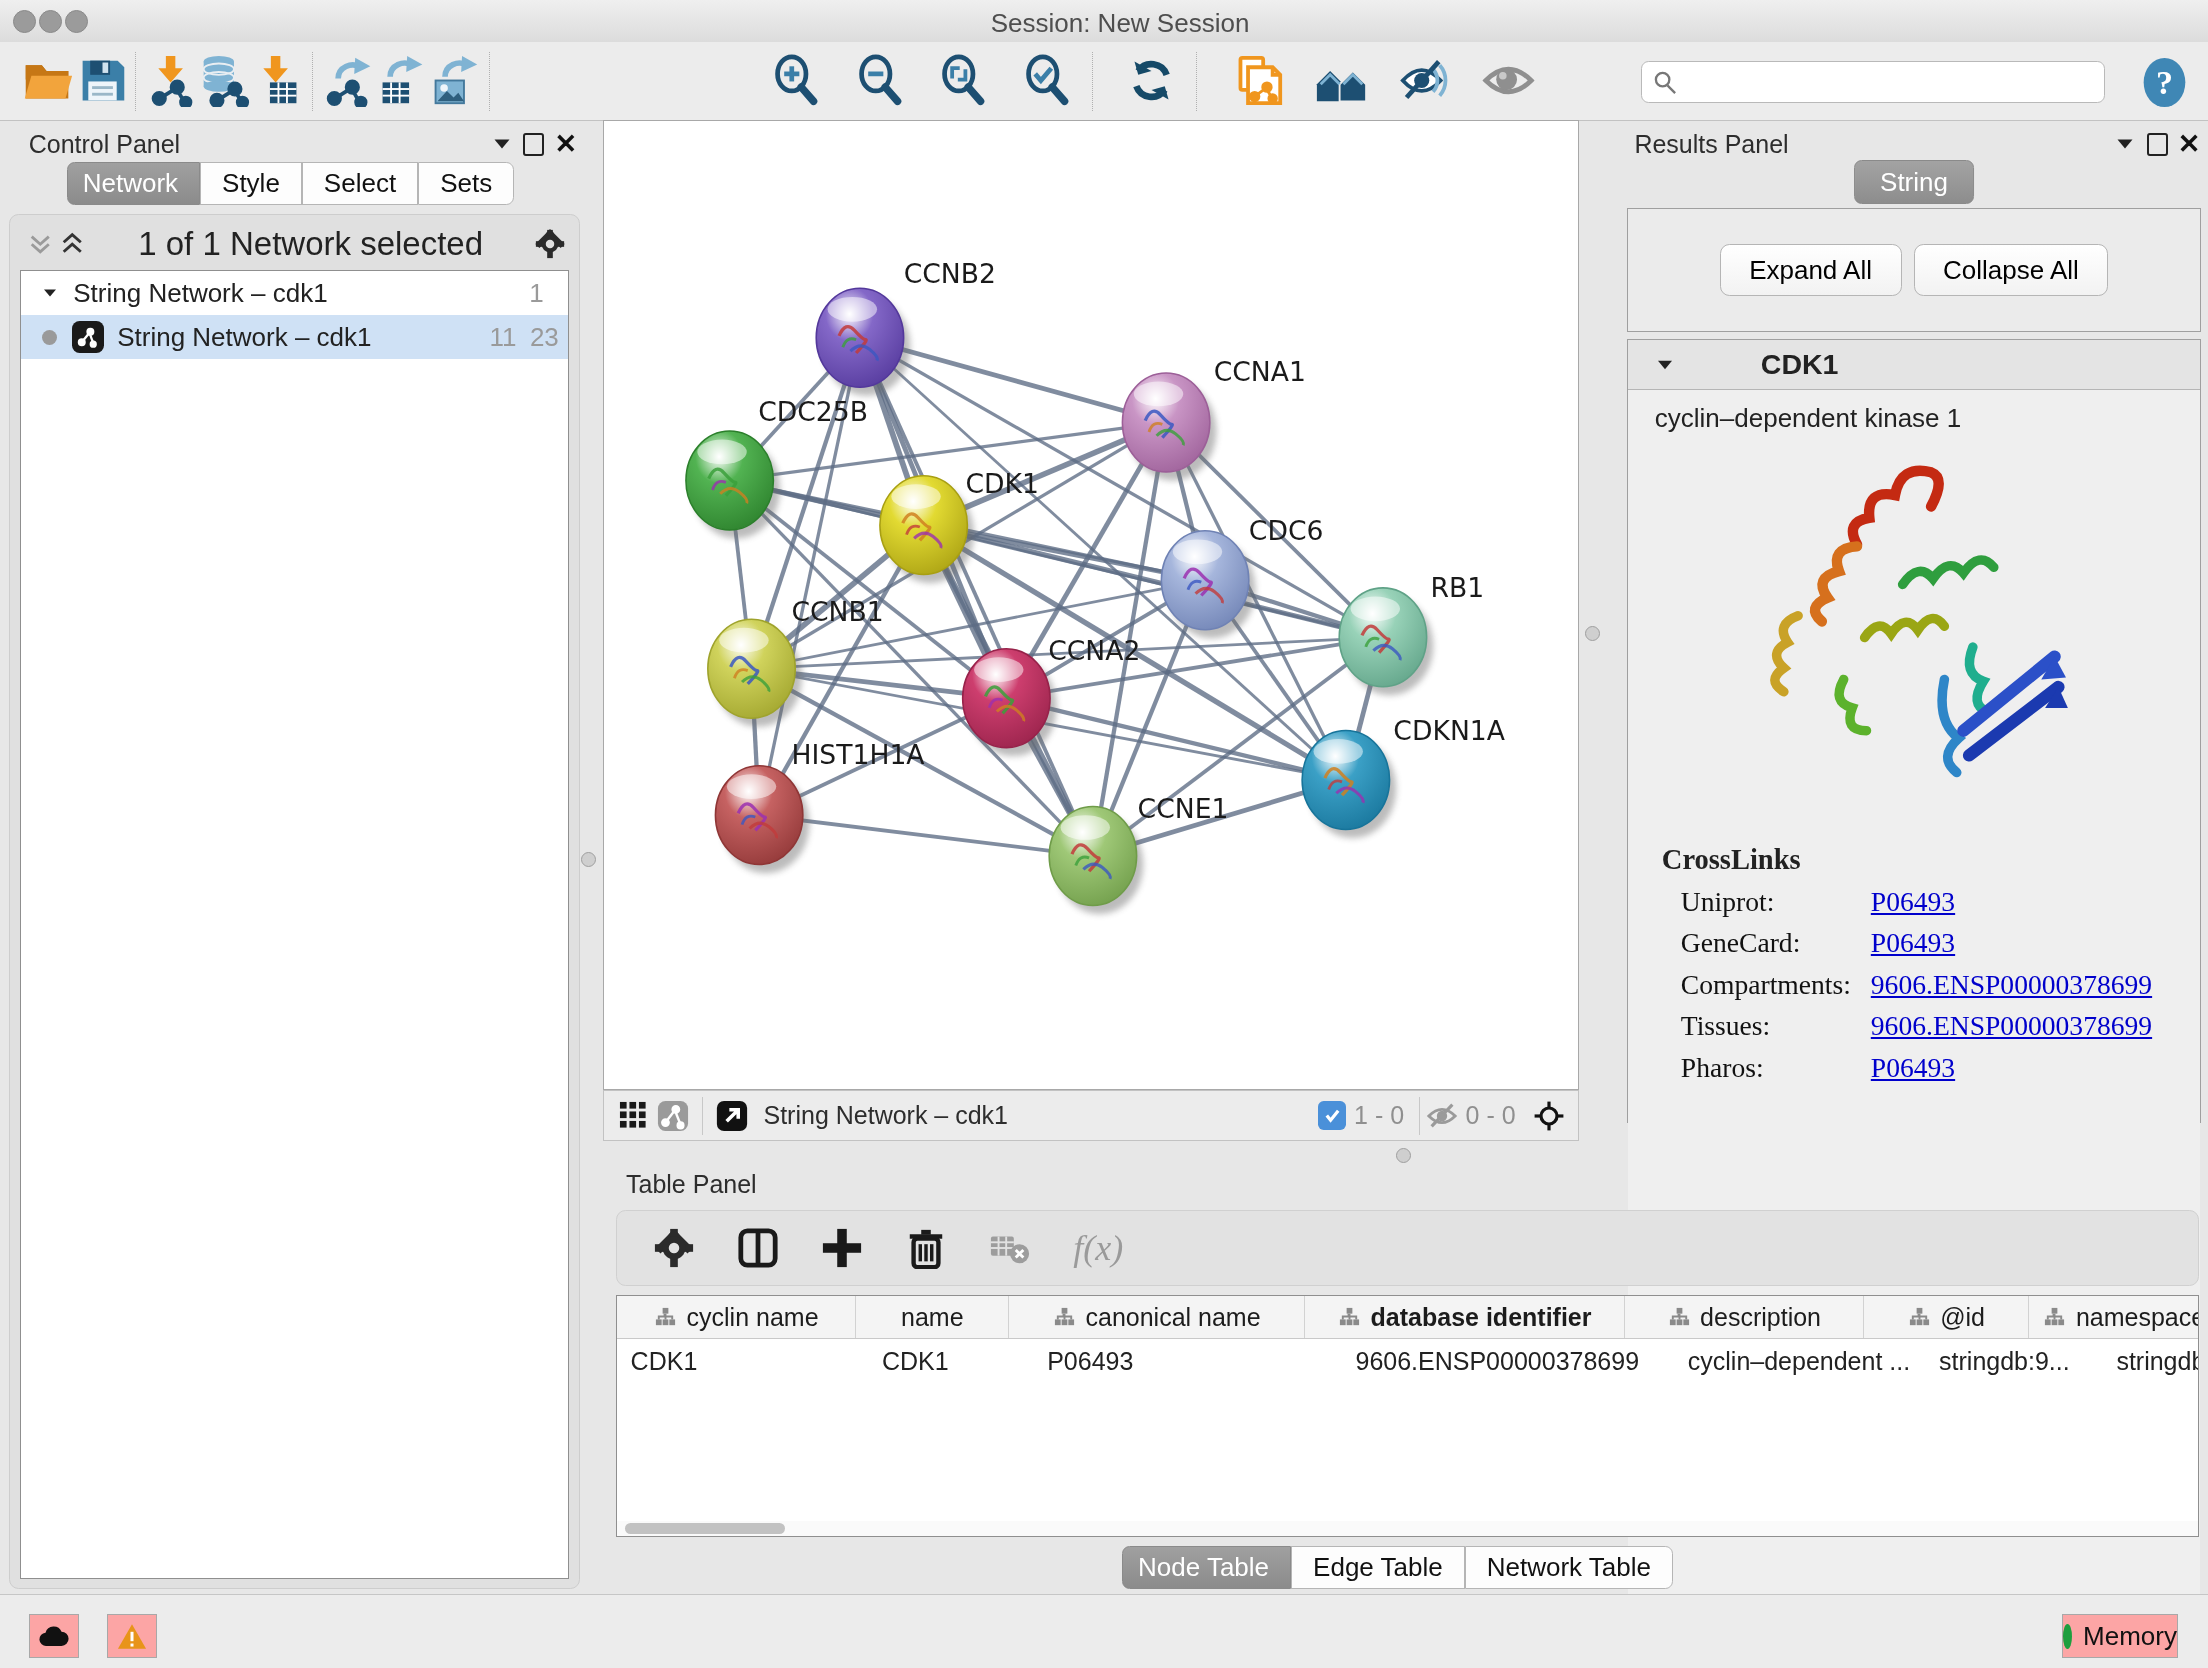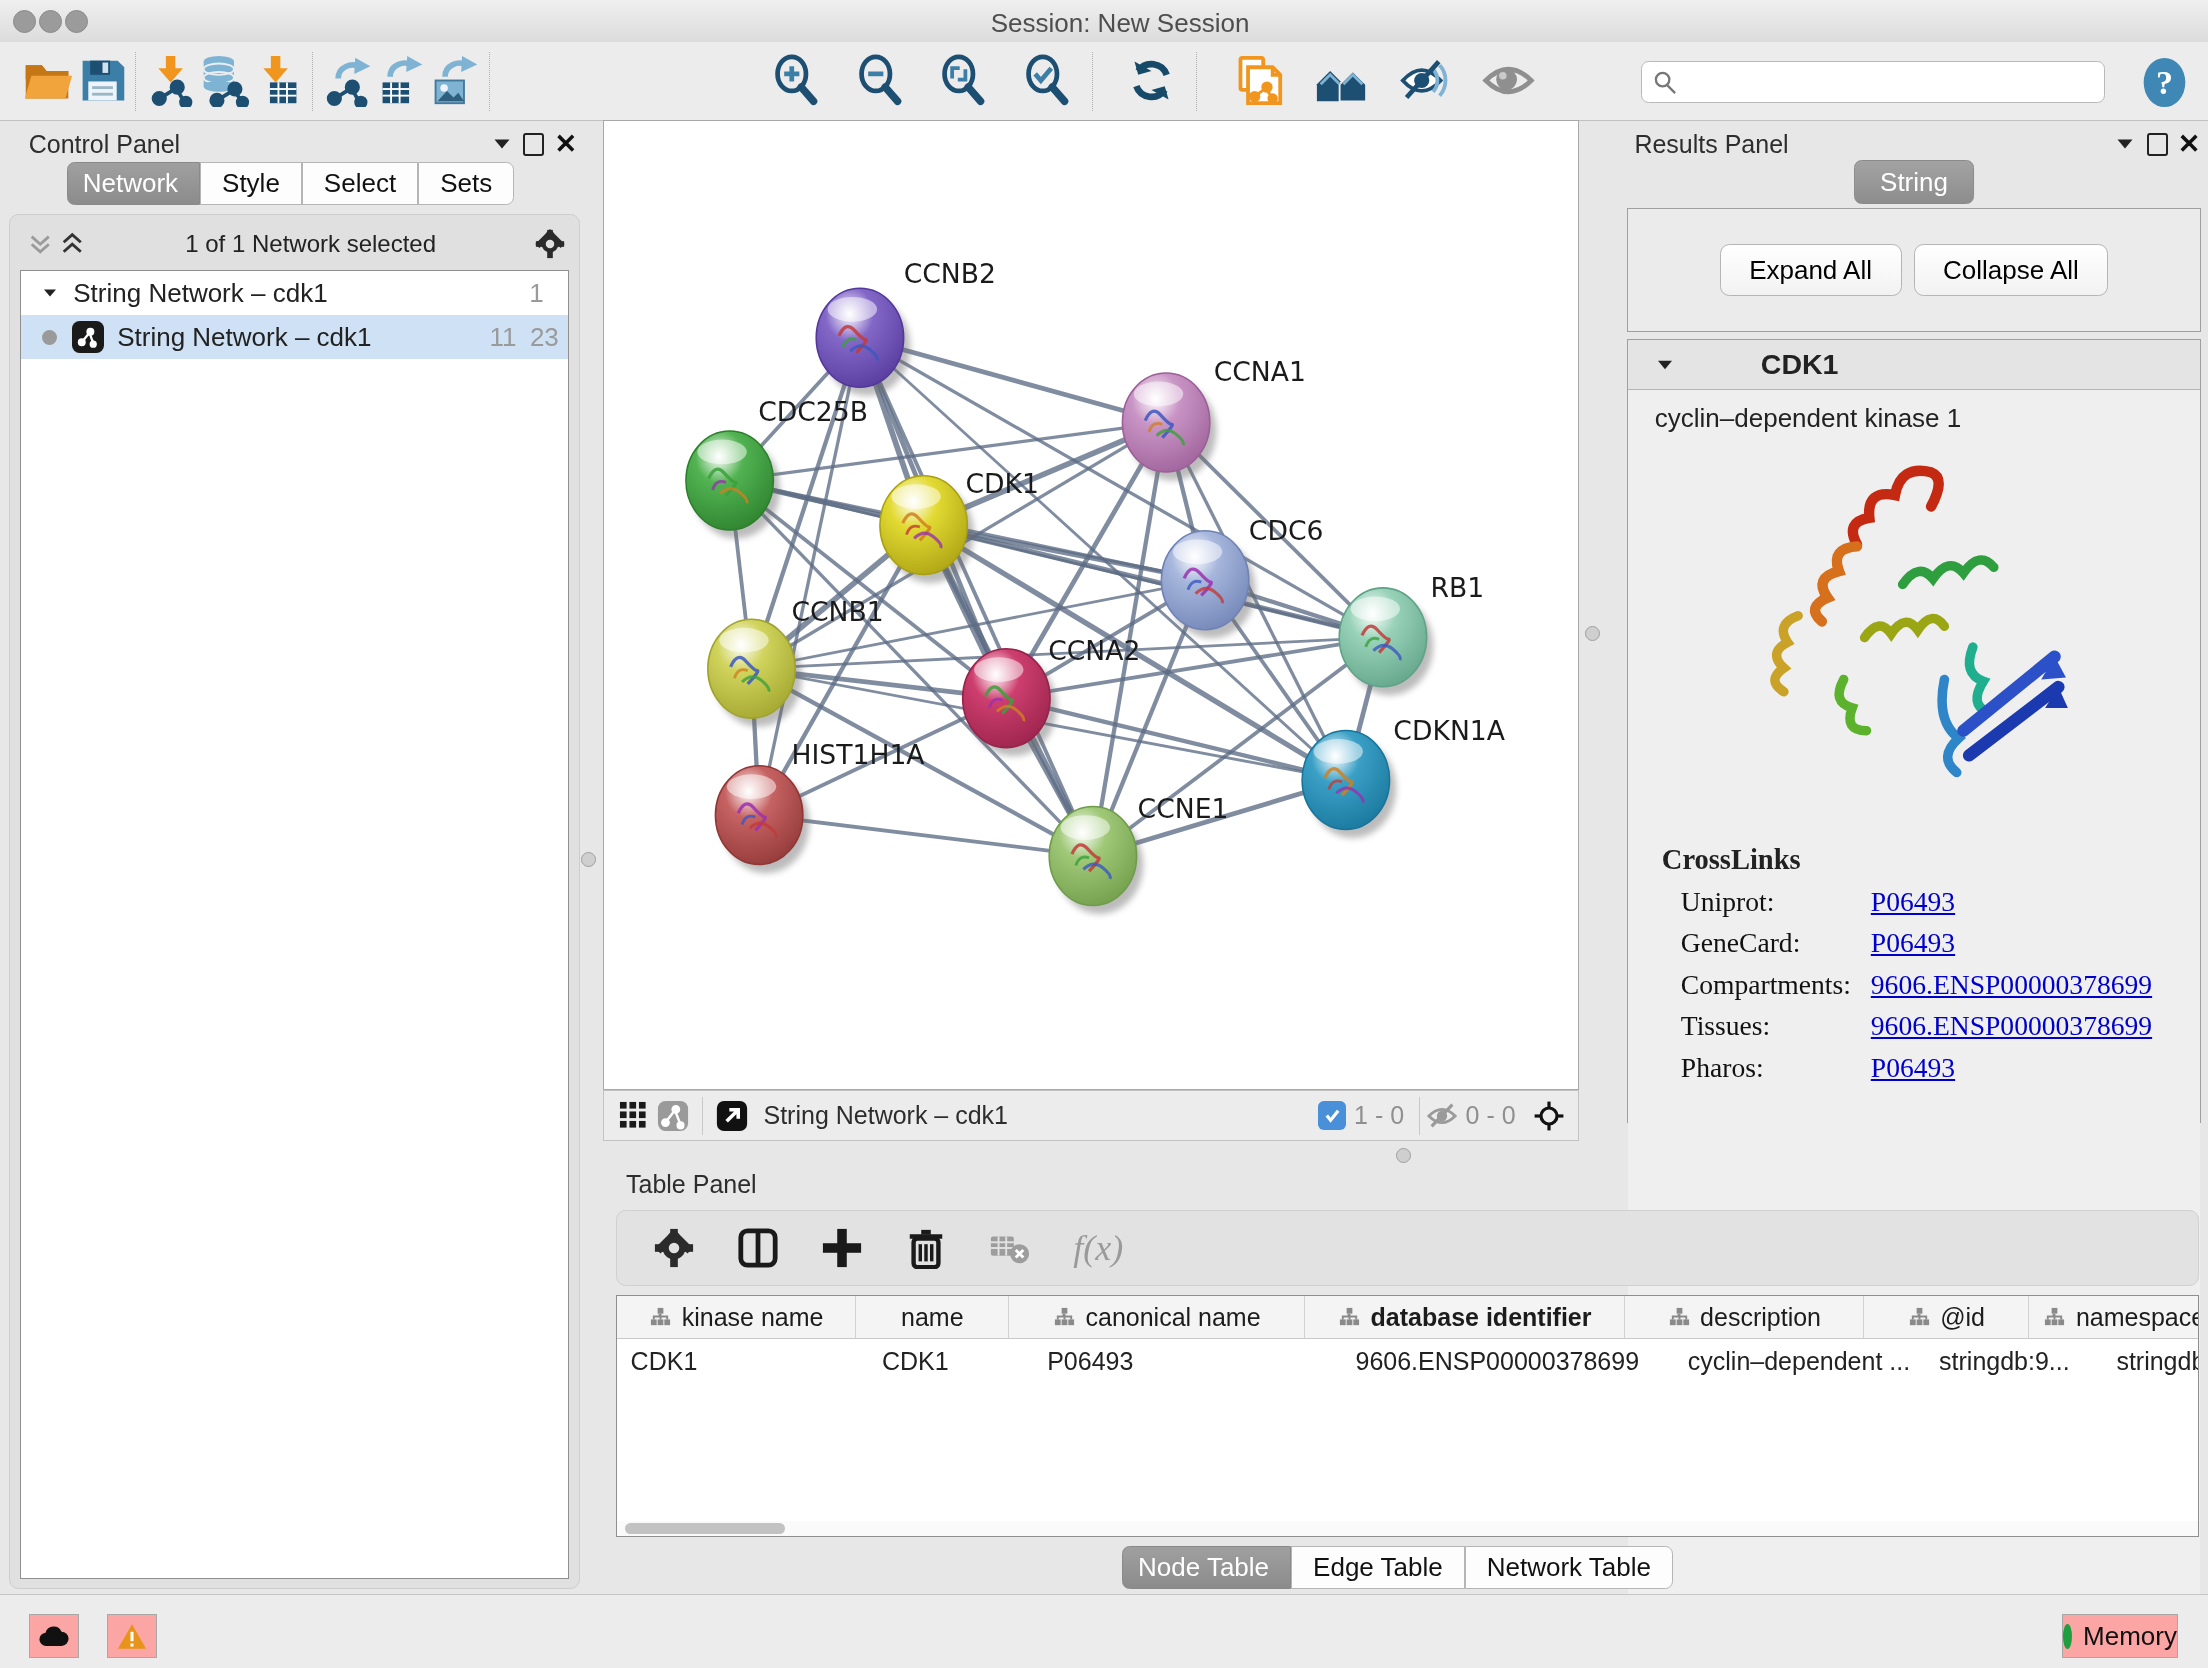--- a/index.html
+++ b/index.html
@@ -36,21 +36,21 @@
     background:#fdfdfd;color:#111;cursor:pointer;}
   .tabbtn.first{border-radius:7.6px 0 0 7.6px;}
   .tabbtn.last{border-radius:0 7.6px 7.6px 0;}
   .tabbtn.sel{background:linear-gradient(#a0a0a0,#8b8b8b);color:#fff;border-color:#8a8a8a;padding-left:15px;}
   
   .control-panel{left:5.7px;top:126px;width:576px;height:1469px;}
   .cp-tabs{position:absolute;left:61px;top:36px;}
   .cp-box{position:absolute;left:3.8px;top:88px;right:1.9px;bottom:5.7px;background:#e0e0e0;
     border-radius:9.5px;border:1px solid #cdcdcd;}
   .cp-statusrow{position:absolute;left:13.3px;right:13.3px;top:9.5px;height:38px;display:flex;
-    align-items:center;font-size:24px;color:#222;}
+    align-items:center;font-size:33px;color:#222;}
   .cp-list{position:absolute;left:9.5px;right:9.5px;top:55px;bottom:9.5px;background:#fff;
     border:1px solid #8f8f8f;}
   .net-row{display:flex;align-items:center;height:44px;font-size:26px;padding:0 9.5px;}
   .net-row .cnt{color:#9a9a9a;margin-left:13.3px;}
   .net-row.child{background:#cfe1f5;}
   .dot{width:15px;height:15px;border-radius:50%;background:#9a9a9a;margin:0 15px 0 11.4px;}
   .share-badge{width:32px;height:32px;border-radius:7.6px;background:#1a1a1a;margin-right:13.3px;
     display:flex;align-items:center;justify-content:center;}
   
   .canvas{left:603px;top:120px;width:976px;height:970px;background:#fff;border:1px solid #a8a8a8;box-sizing:border-box;}
@@ -790,21 +790,21 @@
         <div class="tp-hcell" style="width: 238px;">
           <svg width="23" height="23" viewBox="0 0 24 24">
             <g fill="#8a8a8a">
               <rect x="9" y="2" width="6" height="6"></rect>
               <rect x="2" y="14" width="6" height="6"></rect>
               <rect x="9" y="14" width="6" height="6"></rect>
               <rect x="16" y="14" width="6" height="6"></rect>
               <path d="M11 8v4M5 14v-3h14v3M12 8v6" stroke="#8a8a8a" stroke-width="2" fill="none"></path>
             </g>
           </svg>
-          <span>kinase name</span>
+          <span>cyclin name</span>
         </div>
         <div class="tp-hcell" style="width: 152px;">
           <span>name</span>
         </div>
         <div class="tp-hcell" style="width: 295px;">
           <svg width="23" height="23" viewBox="0 0 24 24">
             <g fill="#8a8a8a">
               <rect x="9" y="2" width="6" height="6"></rect>
               <rect x="2" y="14" width="6" height="6"></rect>
               <rect x="9" y="14" width="6" height="6"></rect>

